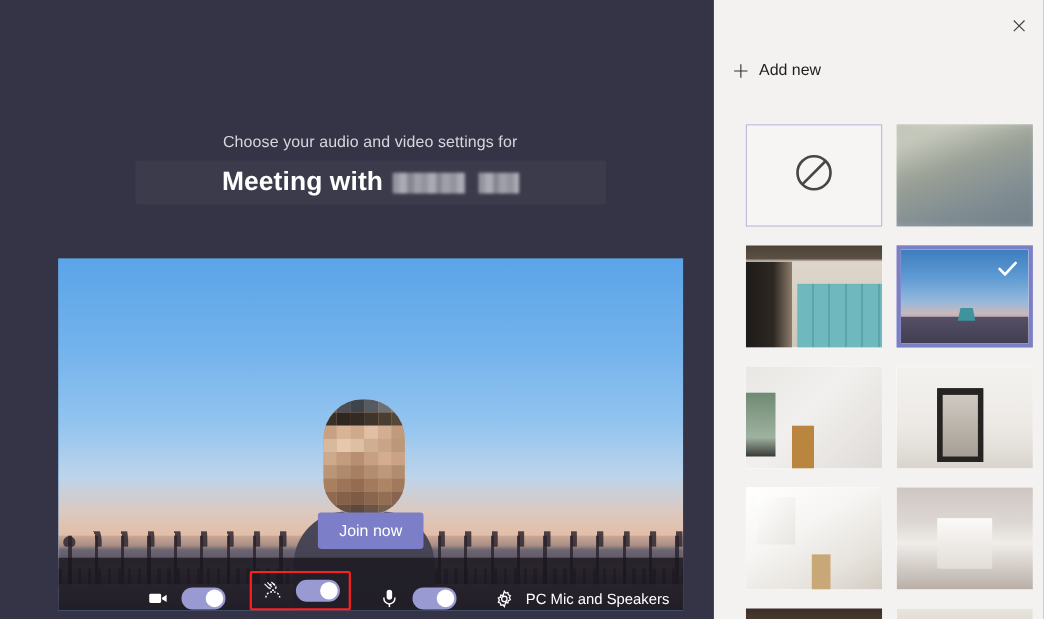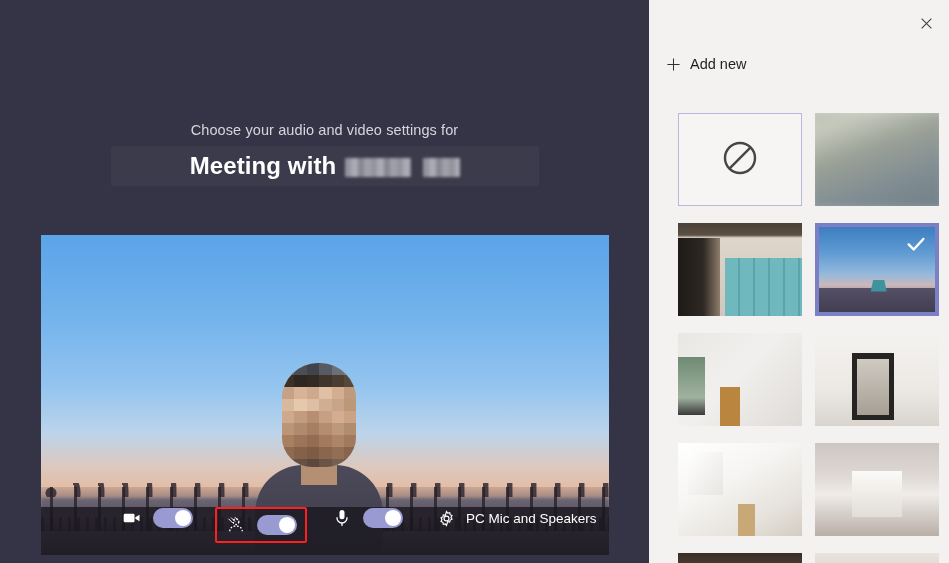--- a/index.html
+++ b/index.html
@@ -11,21 +11,21 @@
     width: 949px;
     height: 563px;
     overflow: hidden;
     font-family: "Liberation Sans", sans-serif;
     position: relative;
   }
 
   
   #stage {
     position: absolute;
-    left: 0; top: 0;
+    left: 12px; top: 0;
     width: 743px; height: 563px;
     background: #343446;
     overflow: hidden;
   }
 
   #prompt {
     position: absolute;
     left: 0; top: 122px;
     width: 649px;
     text-align: center;
@@ -205,21 +205,21 @@
     justify-content: center;
   }
 
   
   #toolbar {
     position: absolute;
     left: 0; bottom: 0;
     width: 568px; height: 48px;
     background: rgba(24,22,30,.78);
     display: flex;
-    align-items: flex-start;
+    align-items: flex-end;
   }
   .tb-icon {
     width: 22px; height: 22px;
     display: flex;
     align-items: center;
     justify-content: center;
     color: #fff;
     flex: none;
   }
   .toggle {
@@ -551,20 +551,21 @@
           <div class="px" style="left: 62px; top: 84px; background: rgb(135, 100, 80);"></div>
           <div class="px" style="left: 0px; top: 96px; background: rgb(111, 90, 74);"></div>
           <div class="px" style="left: 12.4px; top: 96px; background: rgb(101, 80, 68);"></div>
           <div class="px" style="left: 24.8px; top: 96px; background: rgb(92, 73, 62);"></div>
           <div class="px" style="left: 37.2px; top: 96px; background: rgb(106, 84, 71);"></div>
           <div class="px" style="left: 49.6px; top: 96px; background: rgb(115, 96, 79);"></div>
           <div class="px" style="left: 62px; top: 96px; background: rgb(104, 83, 69);"></div>
         </div>
     </div>
 
+    <button id="join-now">Join now</button>
 
     <div id="toolbar">
 
       <div class="tb-group" id="tb-camera">
         <span class="tb-icon">
           <svg viewBox="0 0 24 24" width="20" height="20" fill="currentColor">
             <rect x="2" y="7" width="13" height="10" rx="1.5"></rect>
             <path d="M16 11.2l5-3.2v8l-5-3.2z"></path>
           </svg>
         </span>

